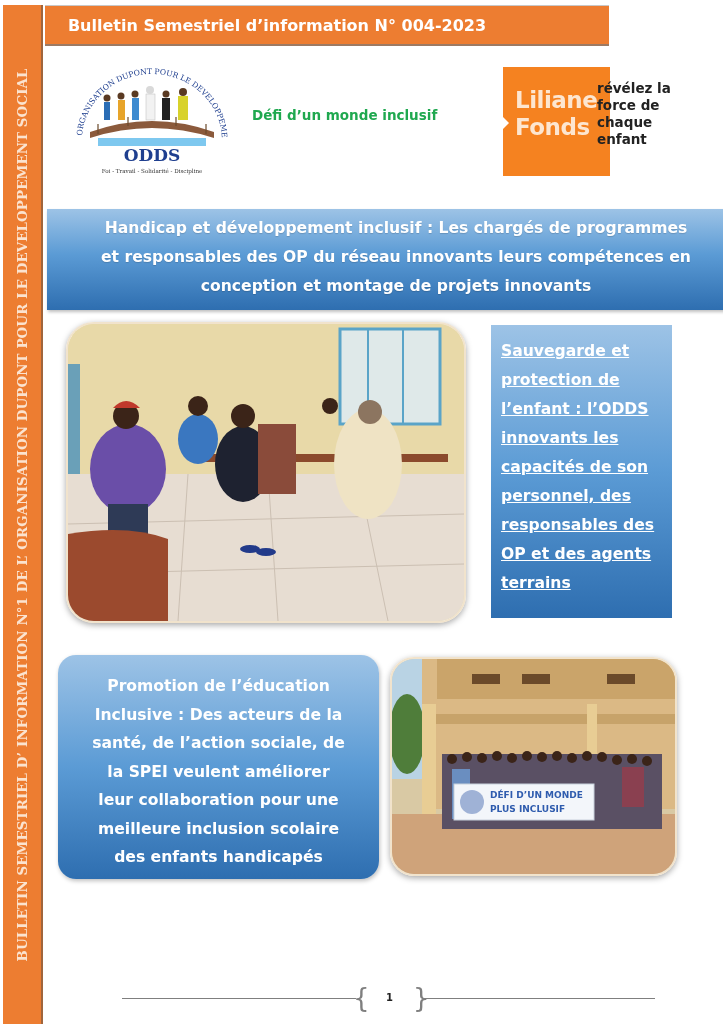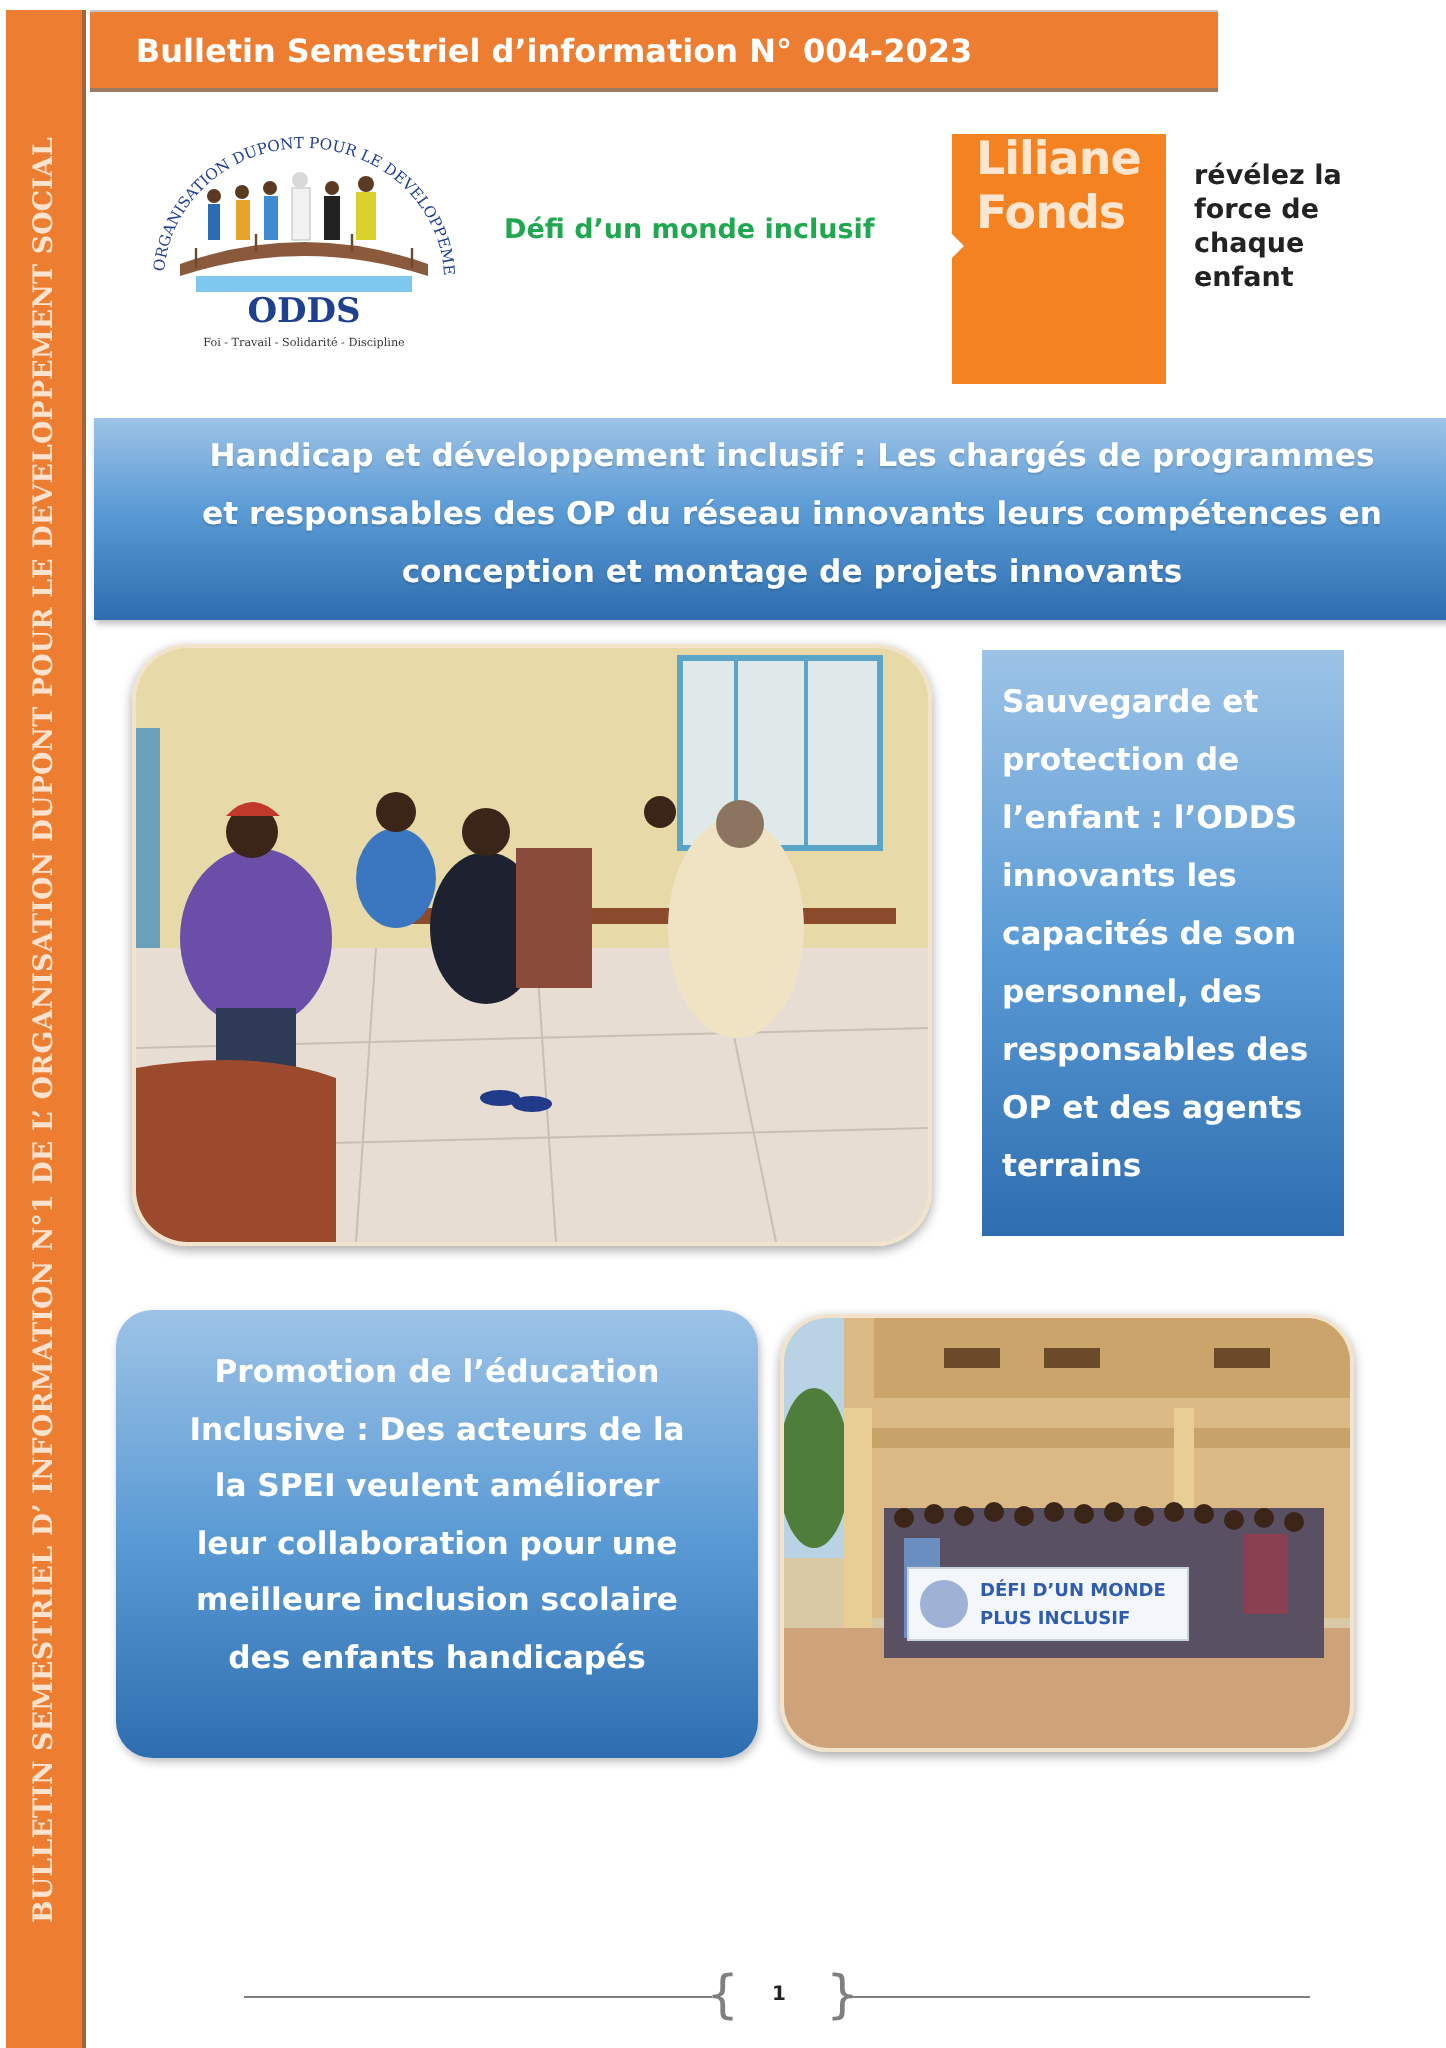--- a/index.html
+++ b/index.html
@@ -29,22 +29,22 @@
 
   
   .odds-logo { position: absolute; left: 68px; top: 62px; width: 168px; height: 116px; }
   .odds-logo svg { width: 100%; height: 100%; }
 
   .tagline {
     position: absolute; left: 252px; top: 107px; color: #1fa84f;
     font-weight: bold; font-size: 13.5px;
   }
   .liliane-logo {
-    position: absolute; left: 476px; top: 67px; width: 107px; height: 125px;
-    background: #f58220; box-sizing: border-box; padding: 0 0 0 12px;
+    position: absolute; left: 503px; top: 67px; width: 107px; height: 109px;
+    background: #f58220; box-sizing: border-box; padding: 20px 0 0 12px;
   }
   .liliane-logo::before {
     content: ""; position: absolute; left: 0; top: 50px;
     border-left: 6px solid #ffffff; border-top: 6px solid transparent; border-bottom: 6px solid transparent;
   }
   .liliane-line { display: block; color: #fde6d0; font-weight: bold; font-size: 23px; line-height: 27px; letter-spacing: -0.5px; }
   .liliane-motto {
     position: absolute; left: 597px; top: 80px; color: #222; font-weight: bold;
     font-size: 13.5px; line-height: 17px;
   }
@@ -65,21 +65,21 @@
     box-shadow: 0 2px 6px rgba(0,0,0,0.35);
     border: 2px solid #f1e3cc;
   }
   .photo-training { left: 66px; top: 322px; width: 396px; height: 297px; }
   .photo-group { left: 390px; top: 657px; width: 283px; height: 215px; border-radius: 24px; }
 
   .side-box {
     position: absolute; left: 491px; top: 325px; width: 181px; height: 293px;
     background: linear-gradient(to bottom, #9dc3e6 0%, #5b9bd5 50%, #2e6eb0 100%);
     color: #ffffff; font-weight: bold; font-size: 15.6px; line-height: 29px;
-    padding: 12px 0 0 10px; box-sizing: border-box;
+    padding: 12px 0 0 10px; box-sizing: border-box; text-decoration: underline;
   }
   .side-box span { display: block; white-space: nowrap; }
 
   .edu-box {
     position: absolute; left: 58px; top: 655px; width: 321px; height: 224px;
     border-radius: 18px;
     background: linear-gradient(to bottom, #9dc3e6 0%, #5b9bd5 50%, #2e6eb0 100%);
     box-shadow: 1px 2px 4px rgba(0,0,0,0.25);
     color: #ffffff; font-weight: bold; font-size: 15.6px; line-height: 28.5px;
     text-align: center; padding-top: 17px; box-sizing: border-box; overflow: hidden;
@@ -209,20 +209,21 @@
   <span>capacités  de son</span>
   <span>personnel, des</span>
   <span>responsables des</span>
   <span>OP  et des agents</span>
   <span>terrains</span>
 </div>
 
 <div class="edu-box">
   <span>Promotion de l’éducation</span>
   <span>Inclusive : Des acteurs de la</span>
+  <span>santé, de l’action sociale, de</span>
   <span>la SPEI veulent améliorer</span>
   <span>leur collaboration pour une</span>
   <span>meilleure inclusion scolaire</span>
   <span>des enfants handicapés</span>
 </div>
 
 <div class="photo photo-group">
   <svg viewBox="0 0 283 215" width="283" height="215" xmlns="http://www.w3.org/2000/svg" preserveAspectRatio="none">
     <rect width="283" height="215" fill="#d9c9a4"></rect>
 

